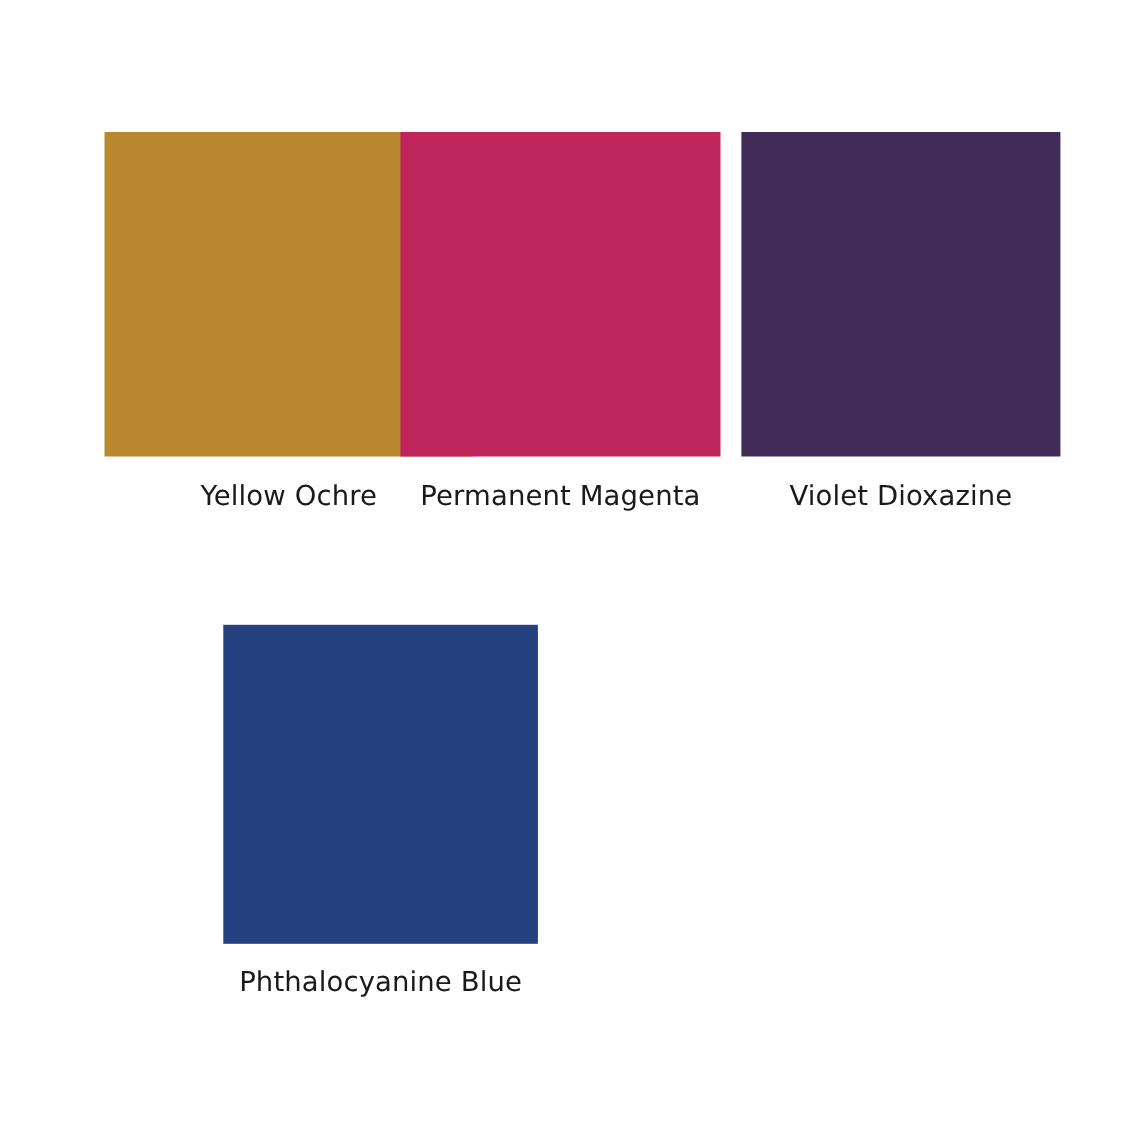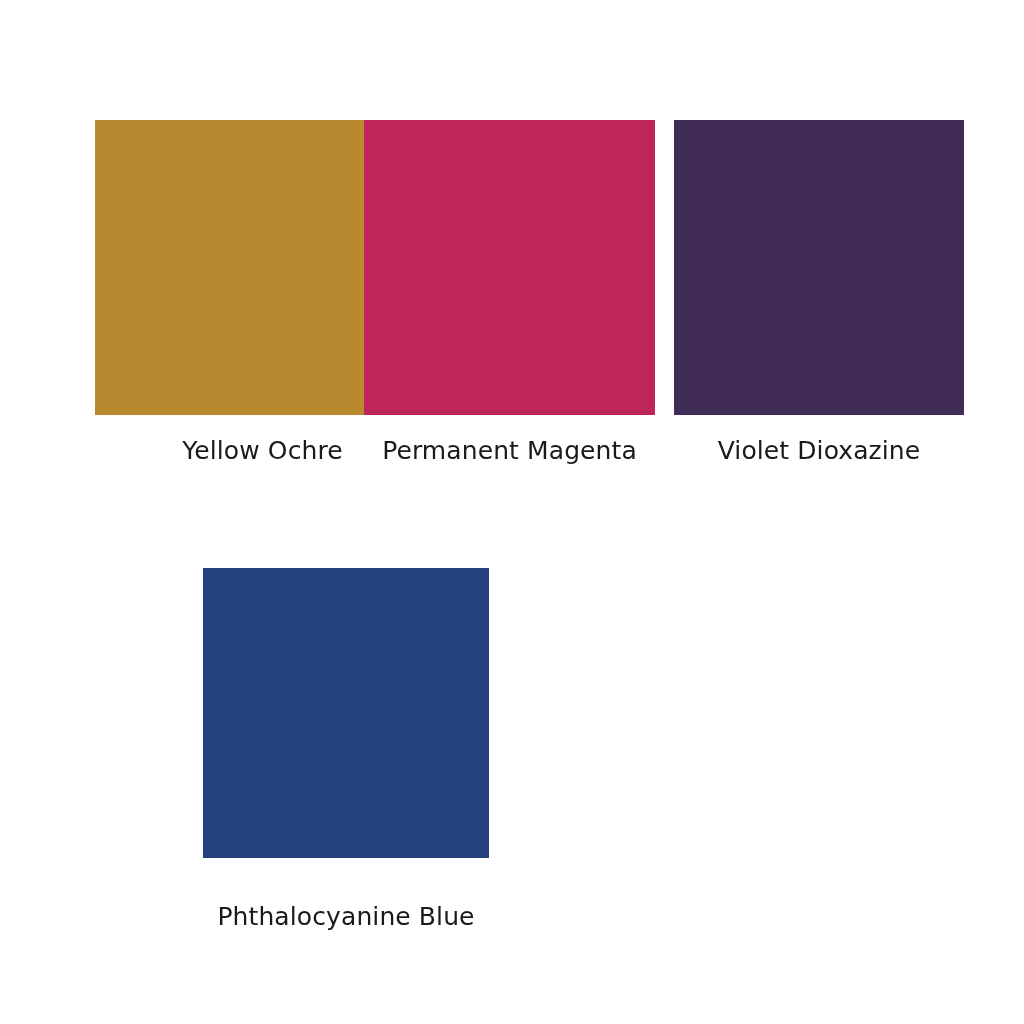--- a/index.html
+++ b/index.html
@@ -49,21 +49,21 @@
   
   .cell-r1 { top: 120px; }
   .cell-r1 .swatch-chip { height: 295px; }
   .cell-r1 .swatch-label { margin-top: 23px; }
 
   #cell-yellow-ochre       { left: 55px;  width: 335px; margin-left: 40px; }
   #cell-permanent-magenta  { left: 364px; width: 291px; }
   #cell-violet-dioxazine   { left: 674px; width: 290px; }
 
   
-  .cell-r2 { top: 568px; gap: 24px; }
+  .cell-r2 { top: 568px; }
   .cell-r2 .swatch-chip { height: 290px; }
   .cell-r2 .swatch-label { margin-top: 22px; }
 
   #cell-phthalocyanine-blue { left: 203px; width: 286px; }
   #cell-sap-green           { left: 511px; width: 287px; }
 </style>
 </head>
 <body style="background-color: rgb(255, 255, 255);">
 
 <div id="palette-canvas">

